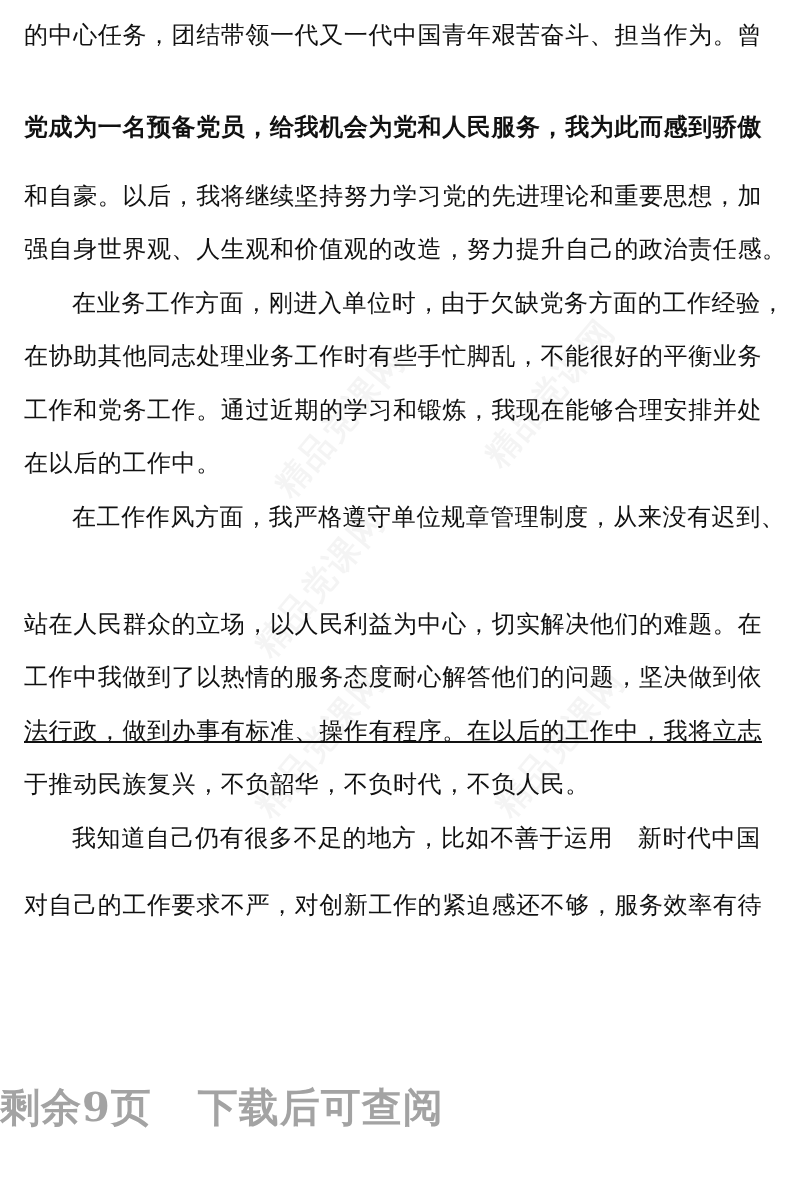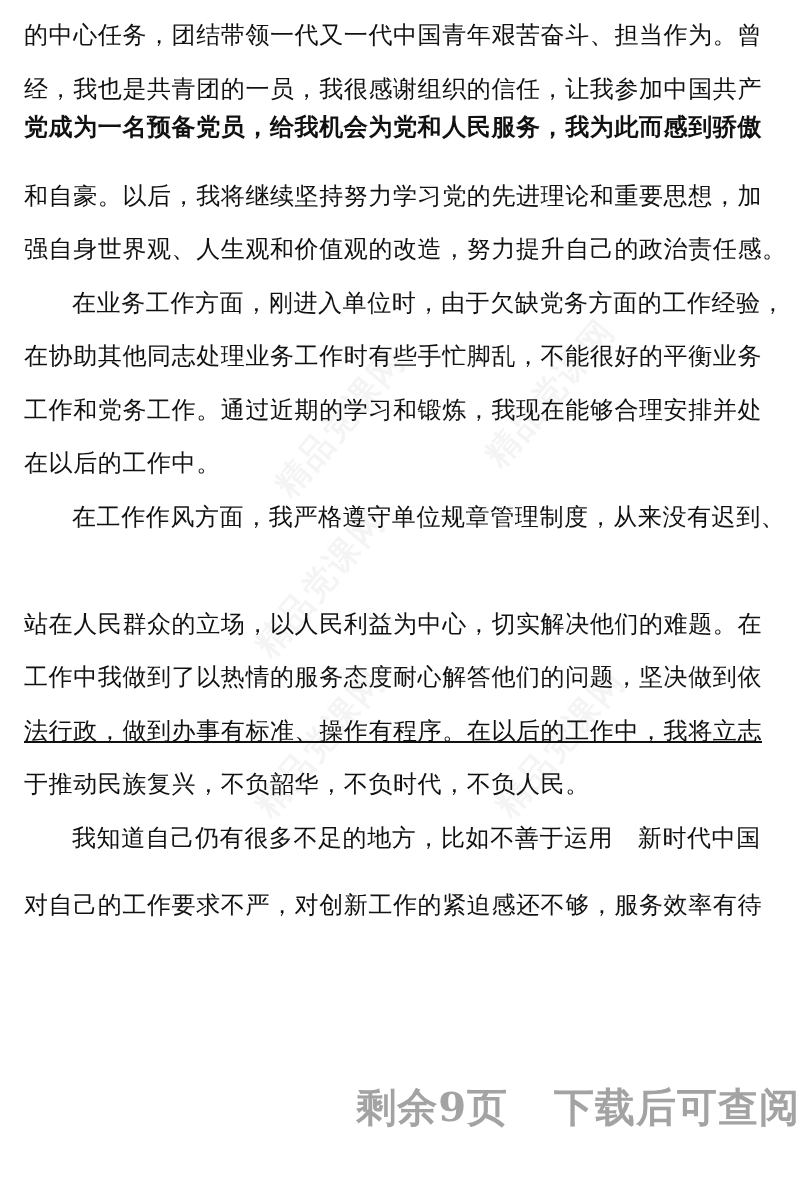--- a/index.html
+++ b/index.html
@@ -44,21 +44,21 @@
       transform-origin: center;
       white-space: nowrap;
       pointer-events: none;
       letter-spacing: 2px;
     }
     .more-banner {
       position: absolute;
       left: 0;
       width: 800px;
       top: 1080px;
-      text-align: right;
+      text-align: left;
       font-size: 40px;
       font-weight: bold;
       color: #a3a3a3;
       font-family: "DejaVu Serif", "Liberation Serif", serif;
       letter-spacing: 1px;
     }
     .more-banner .gap {
       display: inline-block;
       width: 46px;
     }
@@ -68,21 +68,20 @@
 
 <div class="page">
 
   <div class="watermark" style="left:250px; top:400px;">精品党课网</div>
   <div class="watermark" style="left:460px; top:370px;">精品党课网</div>
   <div class="watermark" style="left:230px; top:560px;">精品党课网</div>
   <div class="watermark" style="left:230px; top:720px;">精品党课网</div>
   <div class="watermark" style="left:470px; top:720px;">精品党课网</div>
 
   <div class="line" style="top:20px;">的中心任务，团结带领一代又一代中国青年艰苦奋斗、担当作为。曾</div>
-  <div class="line" style="top:74px;">经，我也是共青团的一员，我很感谢组织的信任，让我参加中国共产</div>
   <div class="line" style="top:112px;font-weight:bold;">党成为一名预备党员，给我机会为党和人民服务，我为此而感到骄傲</div>
   <div class="line" style="top:181px;">和自豪。以后，我将继续坚持努力学习党的先进理论和重要思想，加</div>
   <div class="line" style="top:234px;">强自身世界观、人生观和价值观的改造，努力提升自己的政治责任感。</div>
   <div class="line indent" style="top:288px;">在业务工作方面，刚进入单位时，由于欠缺党务方面的工作经验，</div>
   <div class="line" style="top:341px;">在协助其他同志处理业务工作时有些手忙脚乱，不能很好的平衡业务</div>
   <div class="line" style="top:395px;">工作和党务工作。通过近期的学习和锻炼，我现在能够合理安排并处</div>
   <div class="line" style="top:448px;">在以后的工作中。</div>
   <div class="line indent" style="top:502px;">在工作作风方面，我严格遵守单位规章管理制度，从来没有迟到、</div>
   <div class="line" style="top:609px;">站在人民群众的立场，以人民利益为中心，切实解决他们的难题。在</div>
   <div class="line" style="top:662px;">工作中我做到了以热情的服务态度耐心解答他们的问题，坚决做到依</div>

